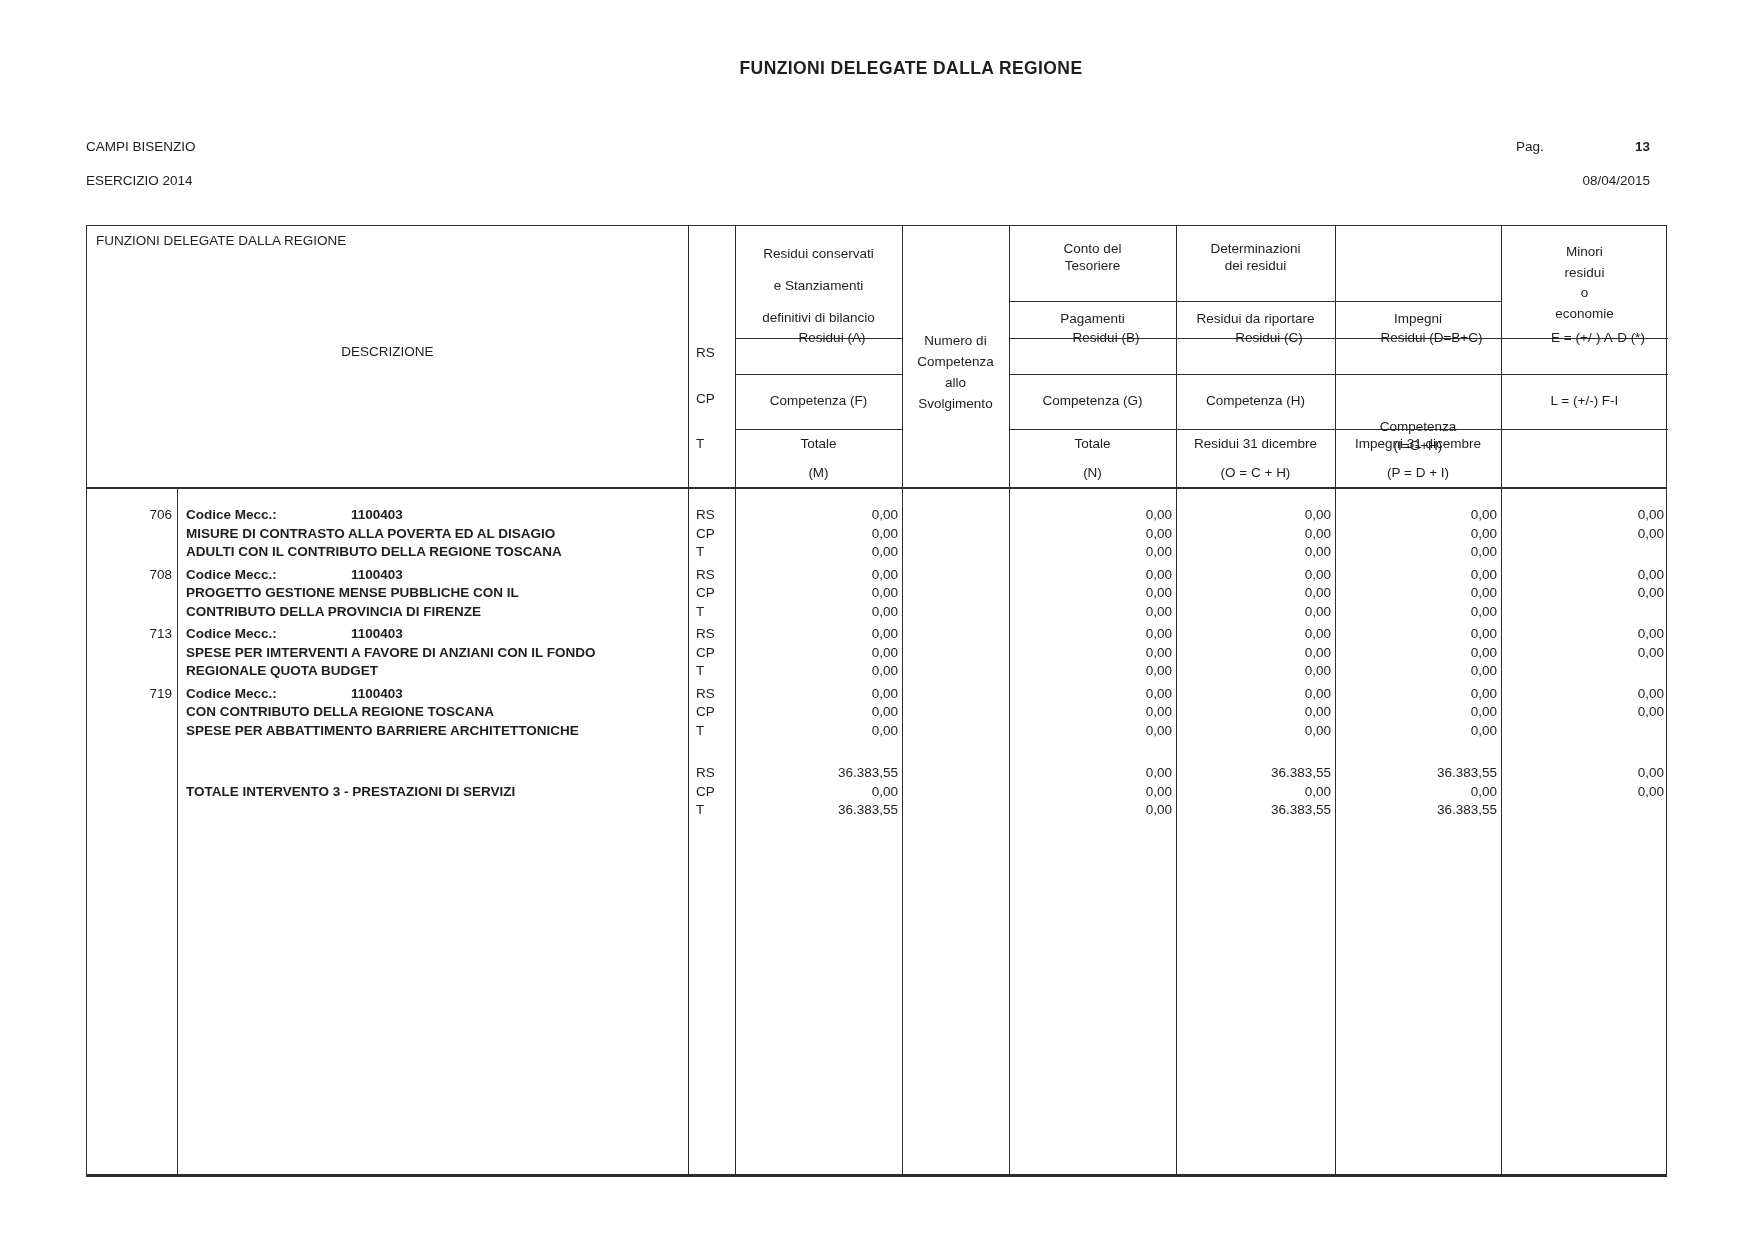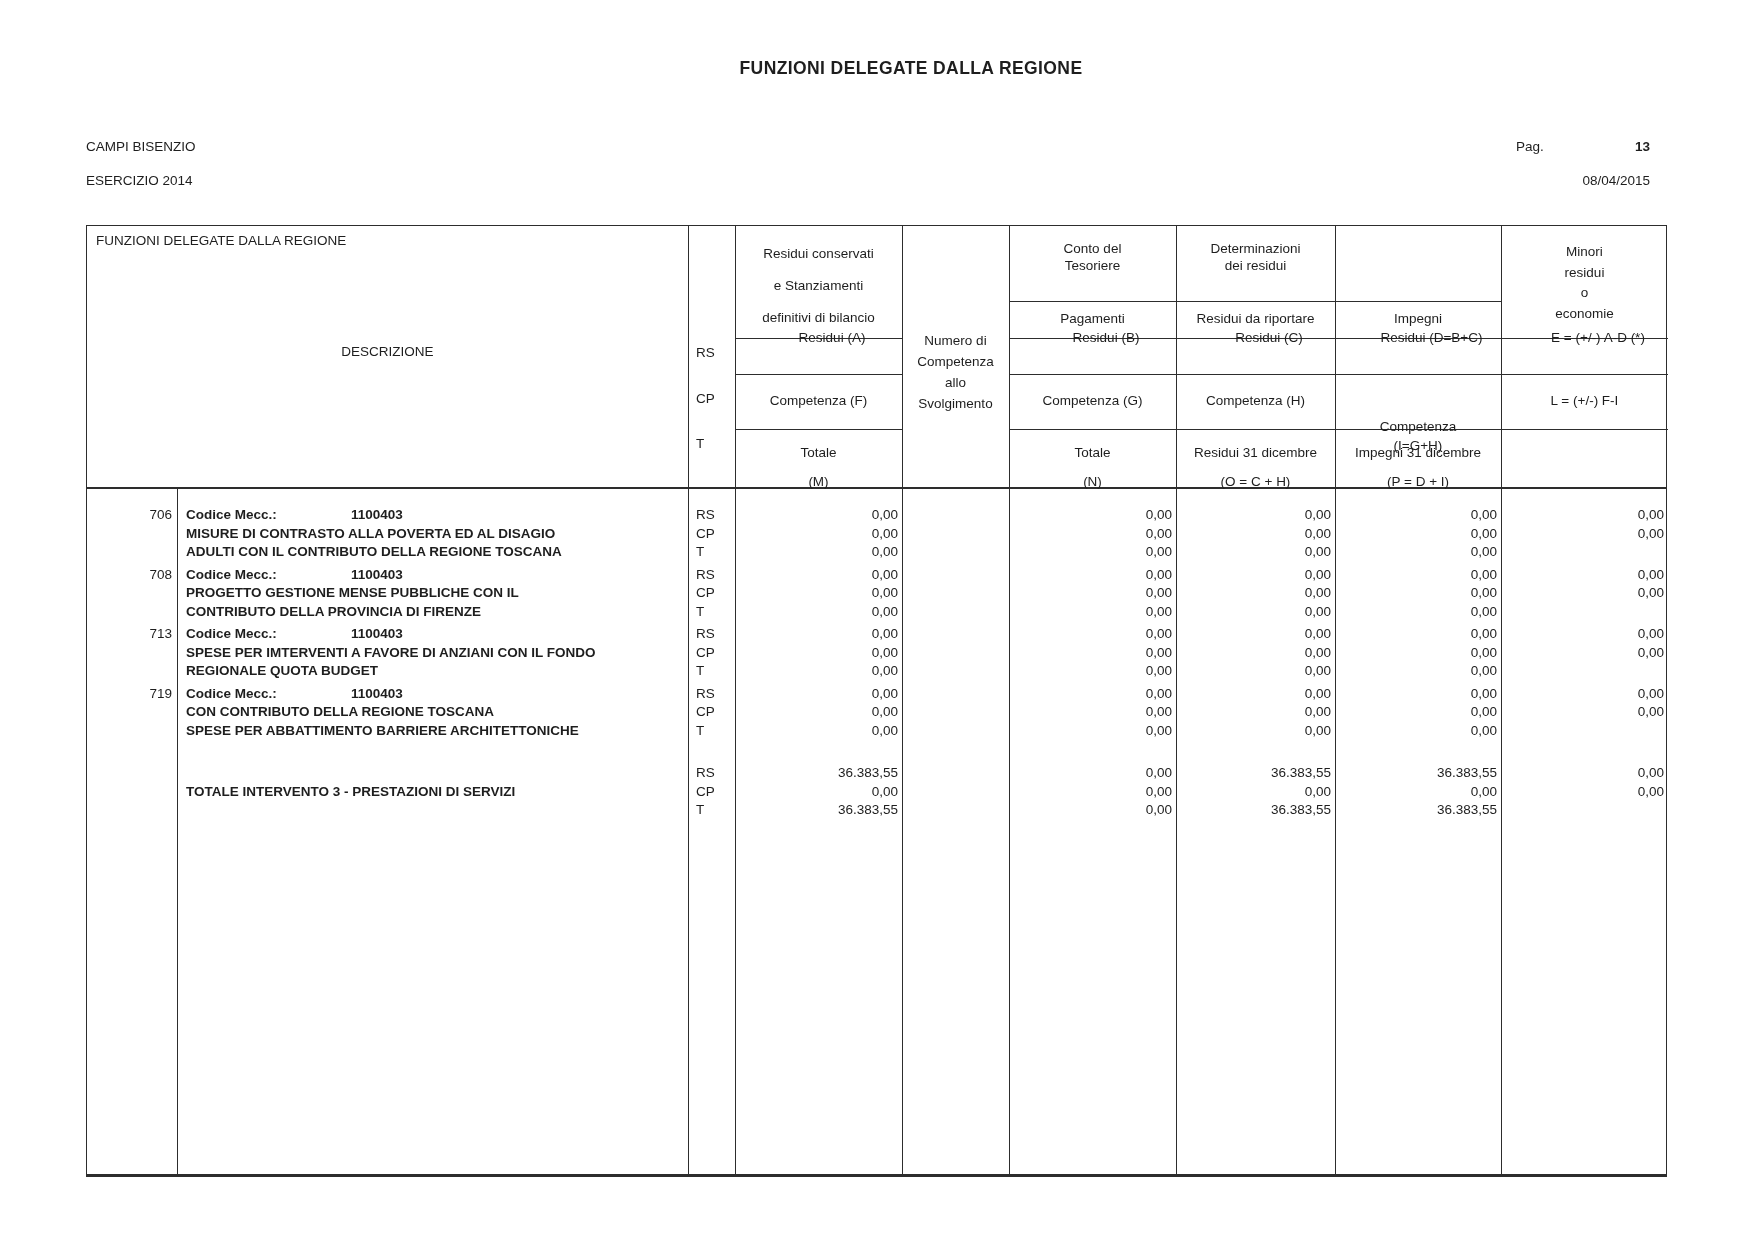--- a/index.html
+++ b/index.html
@@ -37,21 +37,21 @@
   .rifer-group { left:815px; width:107px; top:104px; line-height:21px; }
   .conto-group { left:922px; width:167px; top:14px; line-height:17px; }
   .det-group   { left:1089px; width:159px; top:14px; line-height:17px; }
   .min-group   { left:1414px; width:167px; top:16px; line-height:20.5px; }
 
   .r2 { top:85px; } .r3 { top:104px;padding-left:27px; } .r4 { top:167px; }
   .cw-a { left:648px; width:167px; } .cw-b { left:922px; width:167px; }
   .cw-c { left:1089px; width:159px; } .cw-d { left:1248px; width:166px; }
   .cw-e { left:1414px; width:167px; }
   .two19 { top:158px; line-height:19px;margin-top:33px; }
-  .r5 { top:212px; line-height:29px; }
+  .r5 { top:203px; line-height:29px; }
 
   .rows { position:absolute; left:0; top:0; right:0; padding-top:17px; }
   .rgrid { display:grid; grid-template-columns:90px 511px 47px 167px 107px 167px 159px 166px 167px;
            font-size:13.5px; line-height:18.5px; margin-bottom:4px; }
   .total-group { margin-top:24px; }
   .c-num { text-align:right; padding-right:5px; }
   .c-desc { padding-left:9px;font-weight:bold; }
   .code-label { display:inline-block; width:165px; }
   .c-phase { padding-left:8px; }
   .c-val { text-align:right; padding-right:4px; }

